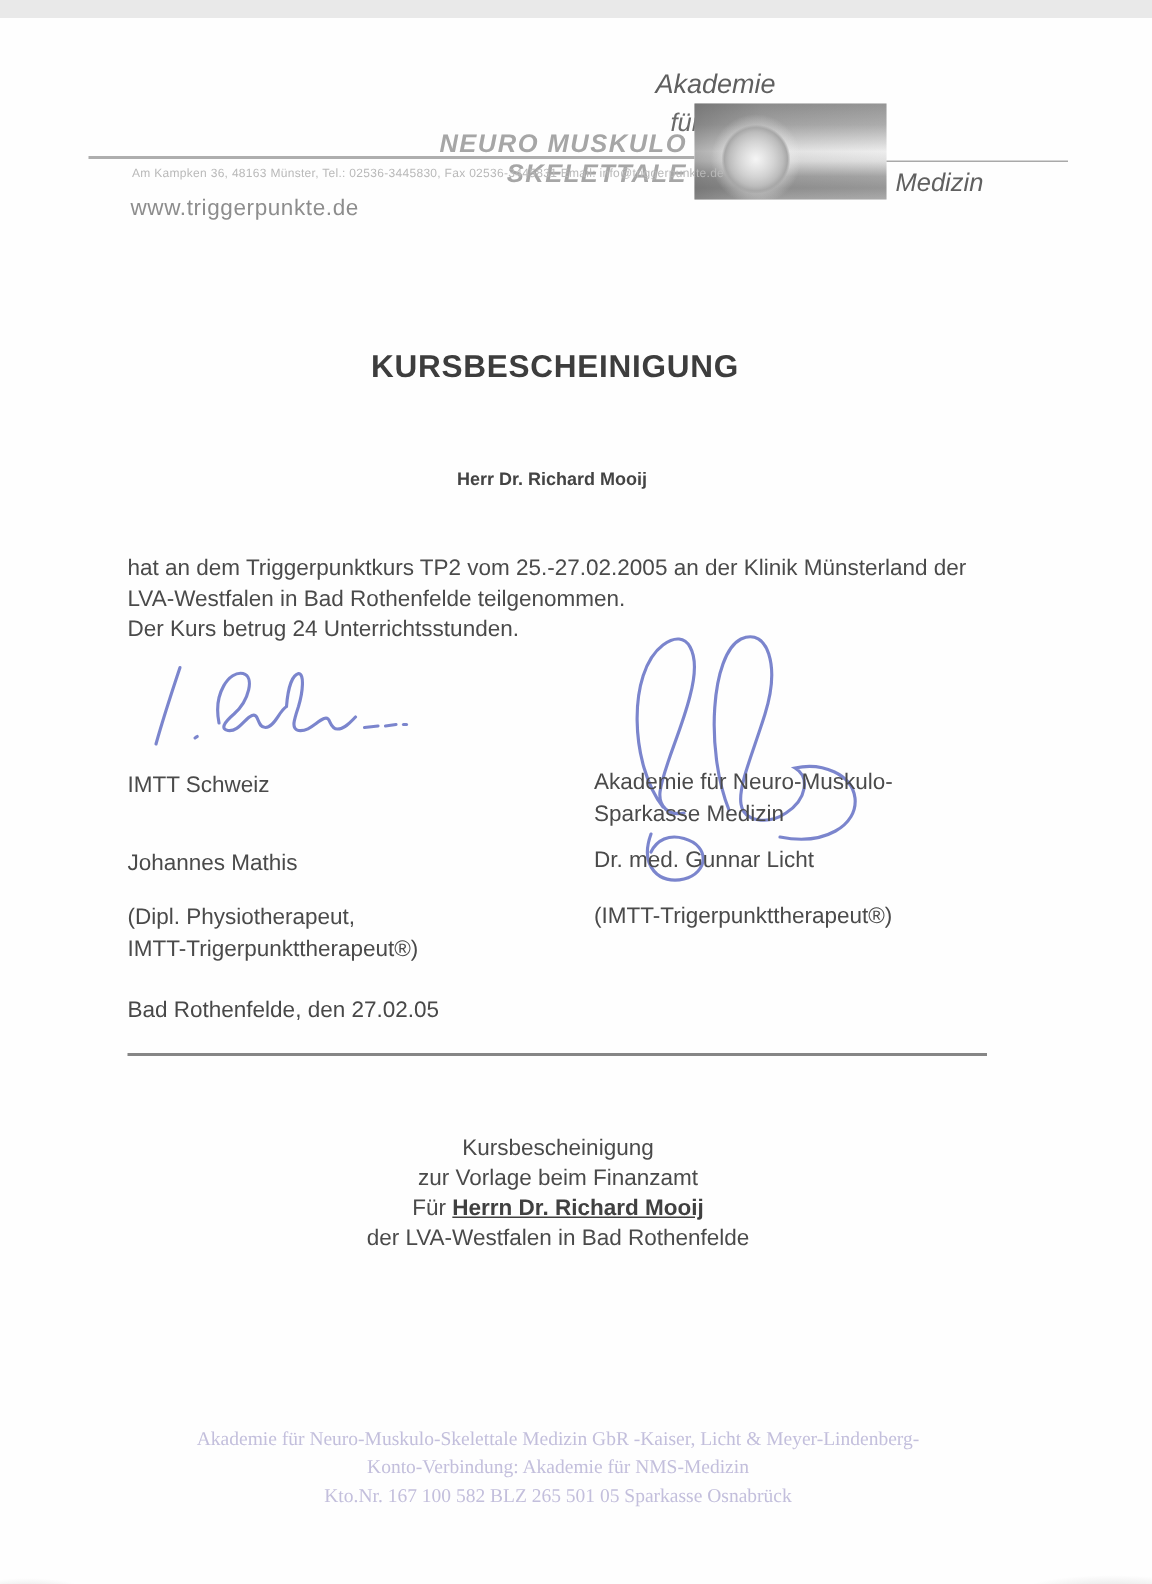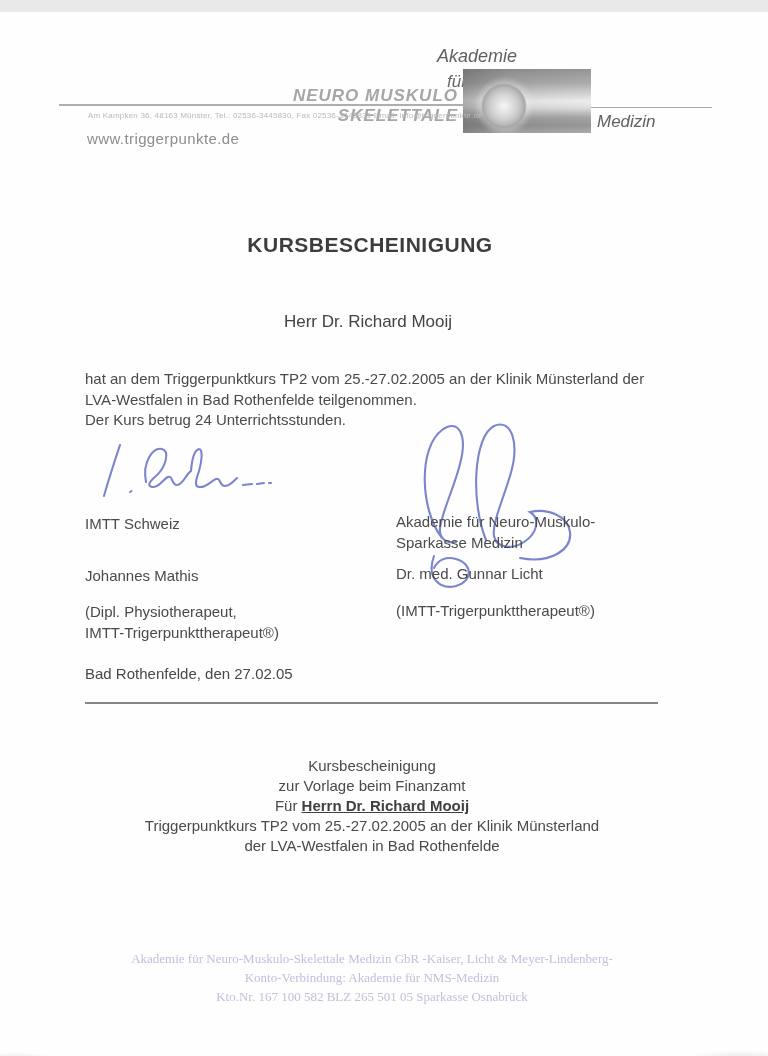--- a/index.html
+++ b/index.html
@@ -24,21 +24,21 @@
       radial-gradient(circle 23px at 32% 58%, #9a9a9a 0px, #8b8b8b 12px, #757575 21px, rgba(120,120,120,0) 23px),
       linear-gradient(90deg, rgba(90,90,90,.45) 0%, rgba(120,120,120,.15) 35%, rgba(200,200,200,.12) 100%),
       linear-gradient(180deg,#8e8e8e 0%,#a8a8a8 22%,#d8d8d8 40%,#f2f2f2 50%,#e3e3e3 60%,#9f9f9f 76%,#8f8f8f 88%,#a7a7a7 100%);
   }
   .rule-left{left:59px;top:92px;width:404px;height:2px;background:#aeaeae;}
   .rule-right{left:591px;top:95px;width:121px;height:1px;background:#a9a9a9;}
   .address{left:88px;top:99px;width:390px;font-size:8px;color:#b9b9b9;letter-spacing:.2px;white-space:nowrap;}
   .website{left:87px;top:118px;font-size:15px;color:#8d8d8d;letter-spacing:.4px;}
   
   .doc-title{left:0;top:221px;width:740px;text-align:center;font-size:21px;font-weight:bold;letter-spacing:.5px;color:#3d3d3d;}
-  .recipient{left:0;top:300px;width:736px;text-align:center;font-size:17px;font-weight:normal;color:#434343;}
+  .recipient{left:0;top:300px;width:736px;text-align:center;font-size:12px;font-weight:bold;color:#434343;}
   
   .bodytext{left:85px;top:357px;width:600px;font-size:15px;line-height:20.5px;white-space:pre-line;color:#4a4a4a;}
   
   .sig{pointer-events:none;}
   .sig path{fill:none;stroke:#6974c6;stroke-width:2.1;stroke-linecap:round;opacity:.88;}
   .sig-left{left:88px;top:420px;}
   .sig-right{left:388px;top:406px;}
   .col-text{font-size:15px;color:#4a4a4a;}
   .l-org{left:85px;top:503px;}
   .r-org1{left:396px;top:501px;text-align:center;}
@@ -110,21 +110,20 @@
   <div class="abs col-text r-title1">(IMTT-Trigerpunkttherapeut®)</div>
 
   <div class="abs dateline">Bad Rothenfelde, den 27.02.05</div>
 
   <div class="abs rule-mid"></div>
 
   <div class="abs tax">
     <div>Kursbescheinigung</div>
     <div>zur Vorlage beim Finanzamt</div>
     <div><span>Für </span><b>Herrn Dr. Richard Mooij</b></div>
-    <div>Triggerpunktkurs TP2 vom 25.-27.02.2005 an der Klinik Münsterland</div>
     <div>der LVA-Westfalen in Bad Rothenfelde</div>
   </div>
 
 
   <div class="abs footer">
     <div>Akademie für Neuro-Muskulo-Skelettale Medizin GbR -Kaiser, Licht &amp; Meyer-Lindenberg-</div>
     <div>Konto-Verbindung: Akademie für NMS-Medizin</div>
     <div>Kto.Nr. 167 100 582   BLZ 265 501 05 Sparkasse Osnabrück</div>
   </div>
 

